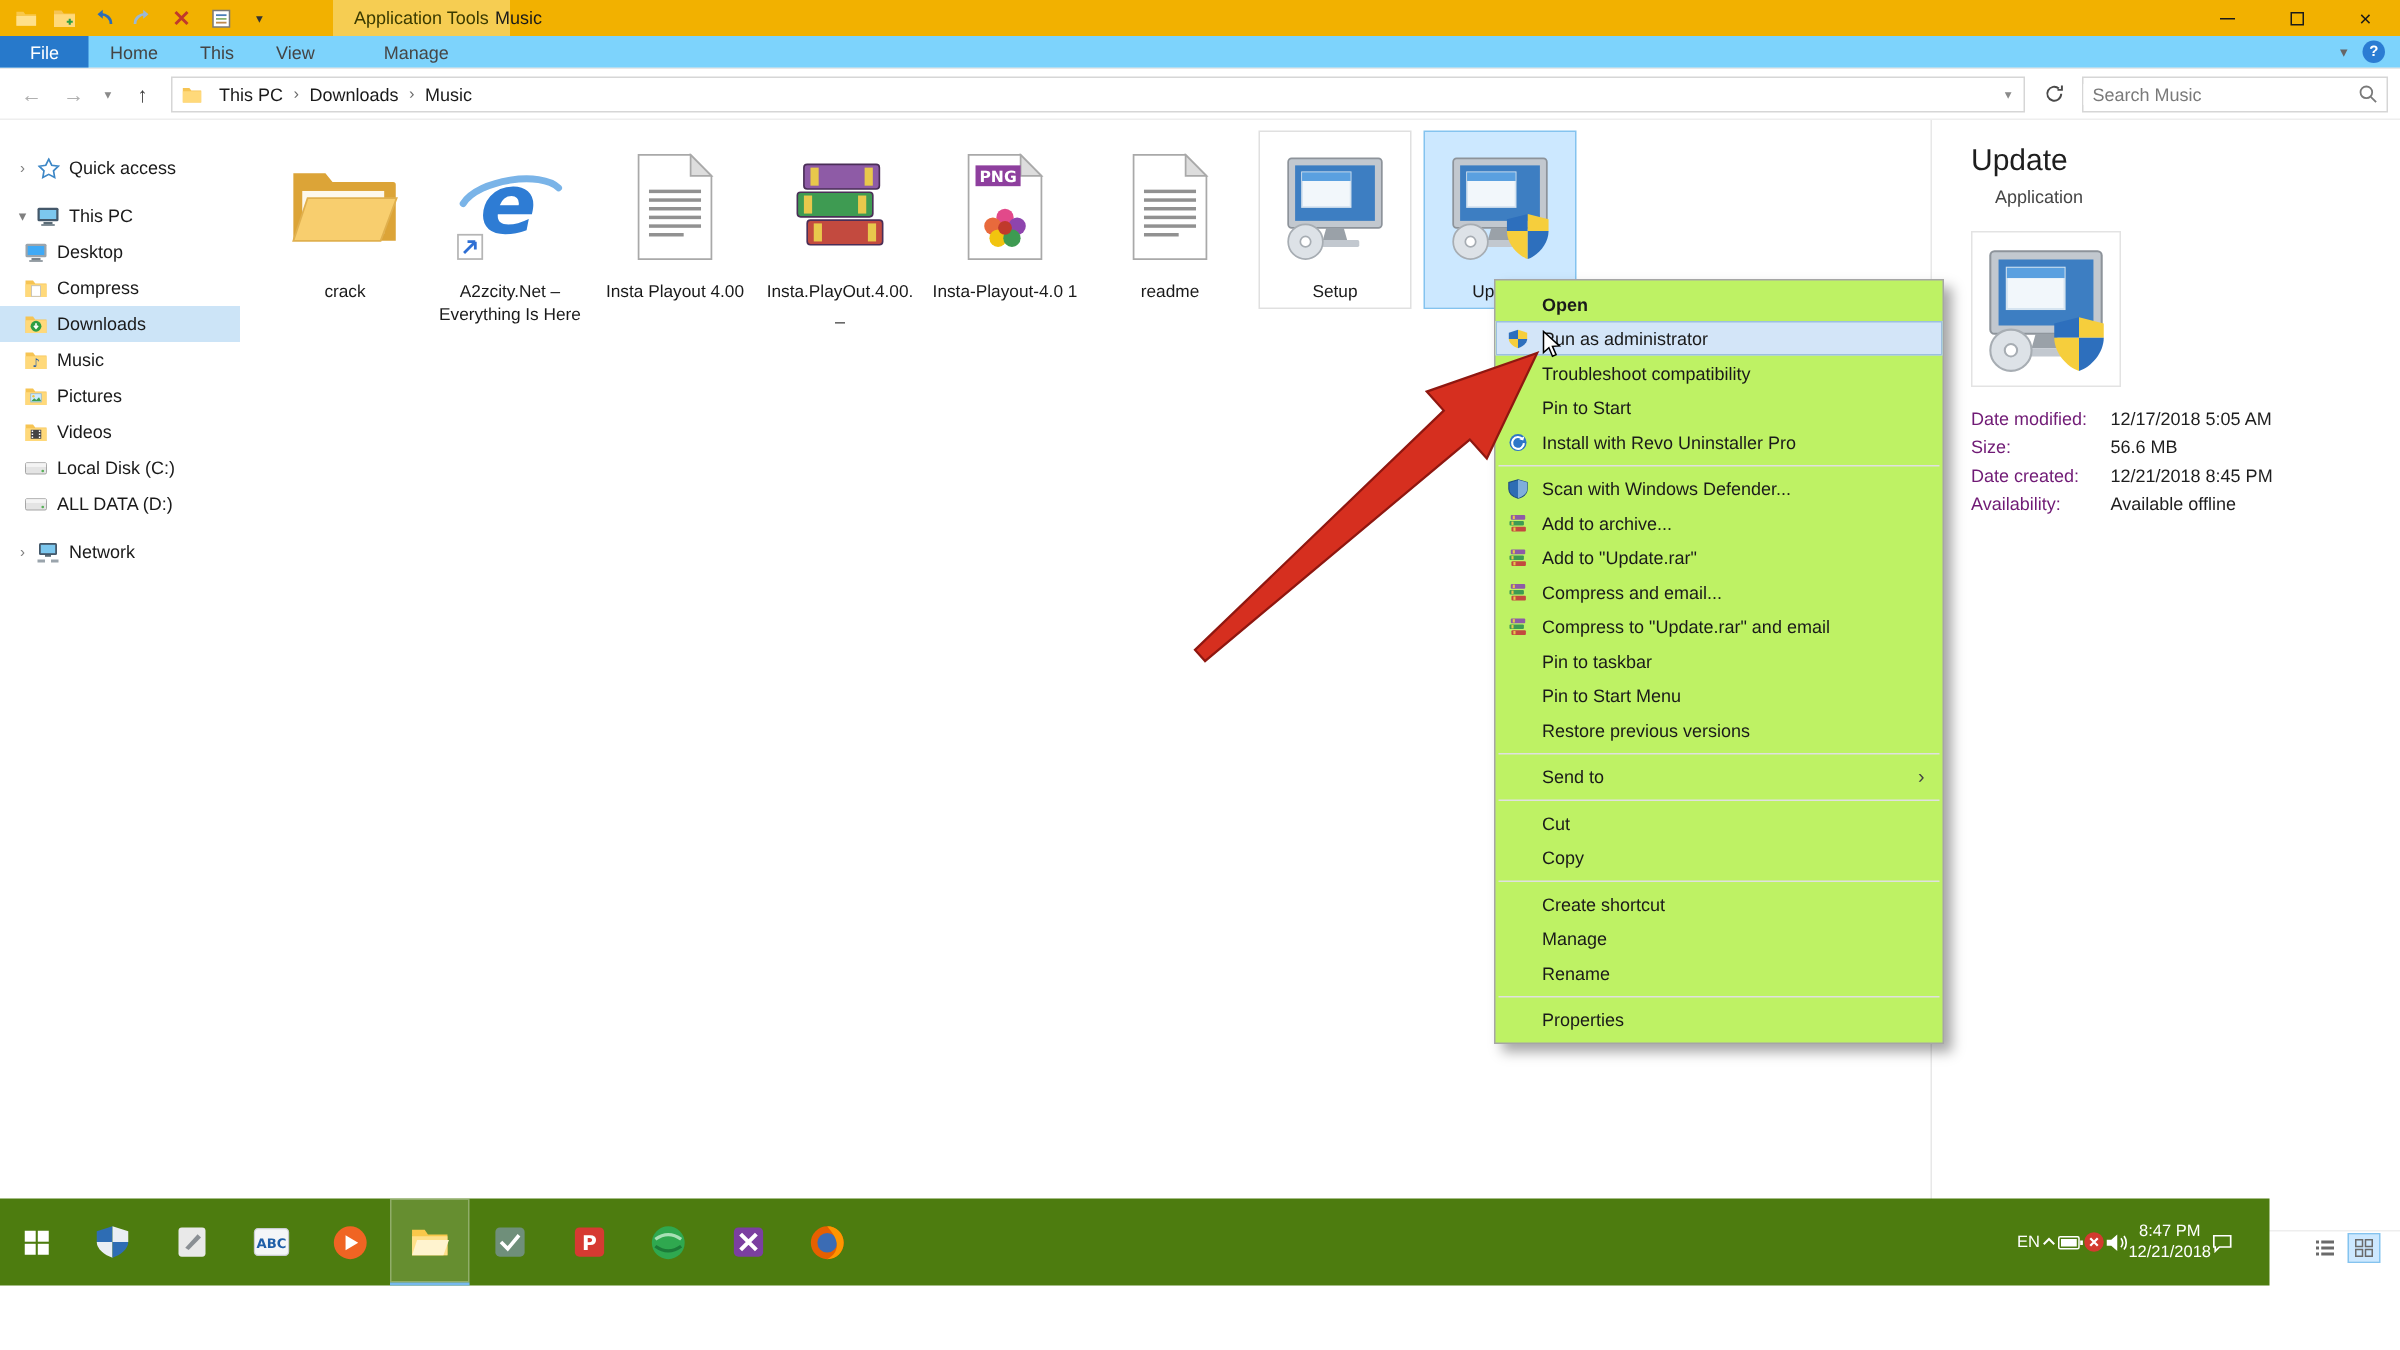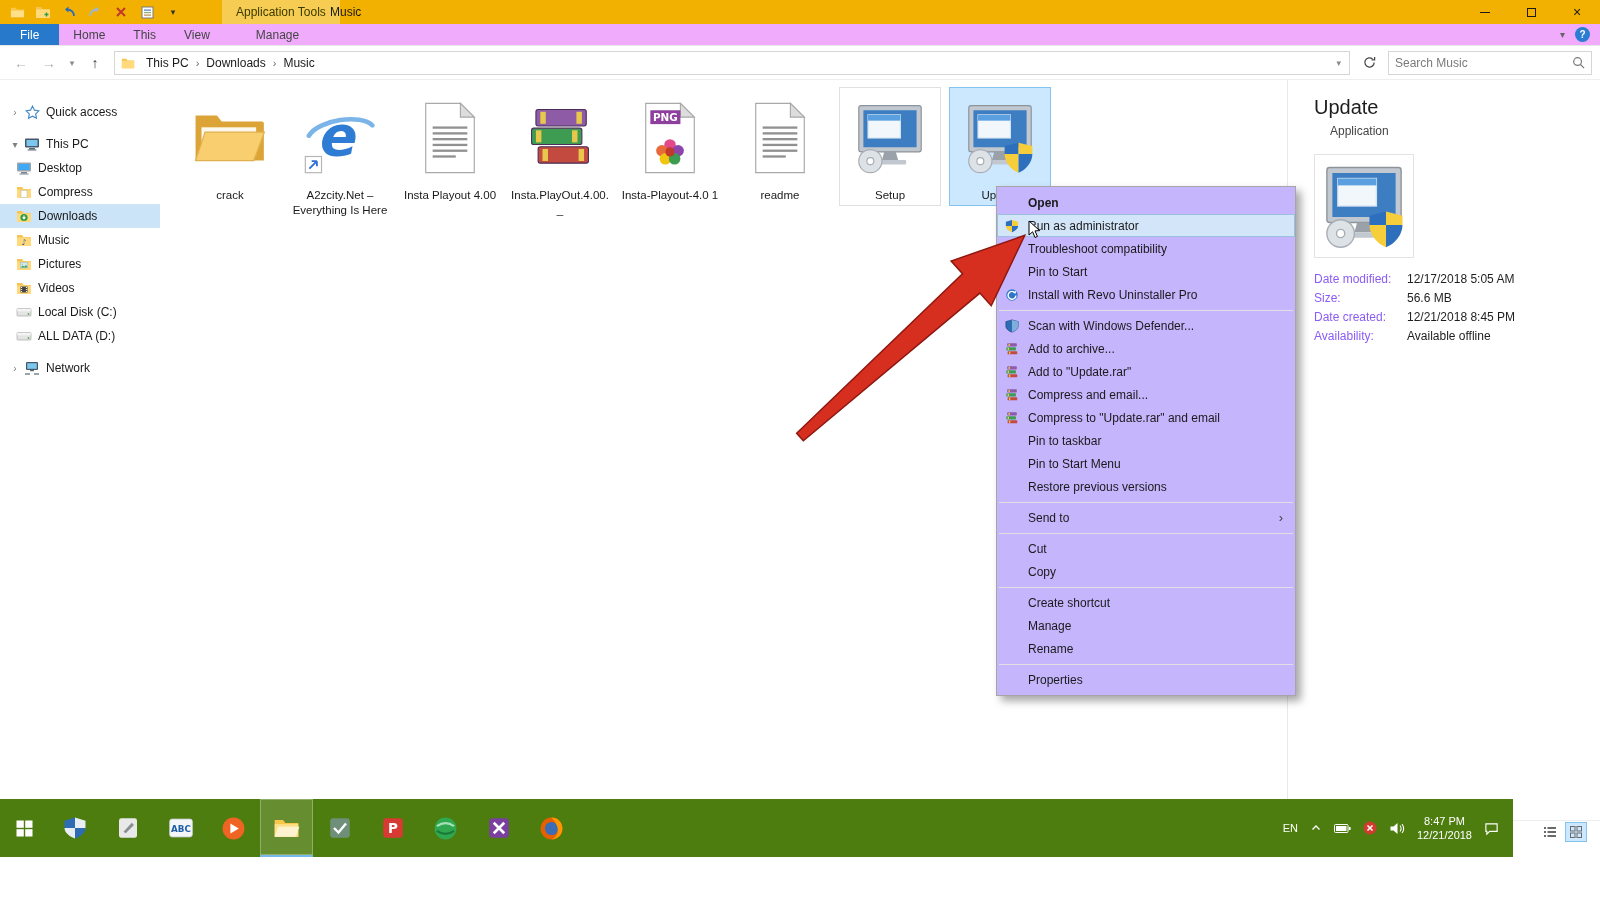--- a/index.html
+++ b/index.html
@@ -14,21 +14,21 @@
 .qat-btn .caret{font-size:9px;color:#333;}
 .ctx-group{position:absolute;left:222px;top:0;height:24px;line-height:24px;padding:0 14px;background:#F6CD52;color:#3B3B00;font-size:12px;}
 .win-title{position:absolute;left:330px;top:0;height:24px;line-height:24px;color:#1A1A1A;}
 .win-controls{margin-left:auto;display:flex;height:24px;}
 .wc{width:46px;height:24px;display:flex;align-items:center;justify-content:center;color:#1A1A1A;}
 .wc-min{display:block;width:10px;height:1px;background:#1A1A1A;}
 .wc-max{display:block;width:9px;height:9px;border:1px solid #1A1A1A;}
 .wc-x{font-size:14px;line-height:14px;}
 
 
-.ribbon-tabs{position:absolute;left:0;top:24px;width:1600px;height:22px;background:#f0abfc;border-bottom:1px solid #E8E8E8;display:flex;align-items:stretch;}
+.ribbon-tabs{position:absolute;left:0;top:24px;width:1600px;height:22px;background:#7dd3fc;border-bottom:1px solid #E8E8E8;display:flex;align-items:stretch;}
 .rtabs{display:flex;align-items:stretch;}
 .rtab{padding:0 14px;display:flex;align-items:center;color:#444;font-size:12px;}
 .rtab-file{background:#2779CB;color:#FFF;padding:0 20px;}
 .rtab-ctx{margin-left:18px;color:#464646;}
 .ribbon-right{margin-left:auto;display:flex;align-items:center;gap:10px;padding-right:10px;}
 .rib-caret{color:#666;font-size:10px;}
 .rib-help{width:15px;height:15px;border-radius:50%;background:#2B7CD3;color:#FFF;font-size:10px;font-weight:bold;display:flex;align-items:center;justify-content:center;}
 
 
 .address-row{position:absolute;left:0;top:46px;width:1600px;height:34px;background:#FFF;display:flex;align-items:center;padding:0 8px;gap:2px;border-bottom:1px solid #EEE;}
@@ -65,51 +65,51 @@
 .tile-icon{height:96px;display:flex;align-items:center;justify-content:center;position:relative;}
 .tile-label{margin-top:2px;font-size:11.5px;line-height:15px;color:#1A1A1A;word-wrap:break-word;}
 
 
 .details-pane{position:absolute;left:1288px;top:80px;width:312px;height:740px;background:#FFF;padding:16px 0 0 26px;}
 .dp-title{font-size:20px;color:#1E1E1E;}
 .dp-sub{margin-top:5px;font-size:12px;color:#454545;margin-left:16px;}
 .dp-icon{margin-top:16px;width:100px;height:104px;border:1px solid #E3E3E3;display:flex;align-items:center;justify-content:center;}
 .dp-props{margin-top:12px;}
 .dp-row{display:flex;font-size:12px;line-height:19px;}
-.dp-label{width:93px;color:#8b5cf6;flex:none;}
+.dp-label{width:93px;color:#701a75;flex:none;}
 .dp-value{color:#1E1E1E;}
 
 
 .status-bar{position:absolute;left:0;top:820px;width:1600px;height:22px;background:#FFF;border-top:1px solid #EEE;display:flex;align-items:center;padding:0 10px;font-size:12px;color:#000000;}
 .sb-div{width:1px;height:14px;background:#D0D0D0;margin:0 12px;}
 .sb-views{margin-left:auto;display:flex;gap:6px;padding-right:4px;}
 .sb-view-btn{width:20px;height:18px;display:flex;align-items:center;justify-content:center;}
 .sb-view-btn.active{background:#CCE8FF;outline:1px solid #84C3EF;}
 
 
-.context-menu{position:absolute;left:996px;top:186px;width:300px;background:#c4b5fd;border:1px solid #A6A6A6;box-shadow:5px 5px 8px rgba(0,0,0,0.35);padding:4px 0;z-index:40;}
+.context-menu{position:absolute;left:996px;top:186px;width:300px;background:#bef264;border:1px solid #A6A6A6;box-shadow:5px 5px 8px rgba(0,0,0,0.35);padding:4px 0;z-index:40;}
 .cm-item{height:23px;display:flex;align-items:center;padding:0 8px 0 6px;font-size:12px;color:#1A1A1A;}
 .cm-item.bold{font-weight:bold;}
 .cm-item.hl{background:#D3E5F8;box-shadow:inset 0 0 0 1px #9CC0E0;}
 .cm-ic{width:18px;height:16px;margin-right:7px;flex:none;display:flex;align-items:center;justify-content:center;}
 .cm-label{flex:1;white-space:nowrap;}
 .cm-sub{color:#444;font-size:13px;padding-right:4px;}
 .cm-sep{height:1px;background:#E0E0E0;margin:3.5px 2px;}
 
 
 .red-arrow{position:absolute;left:780px;top:180px;z-index:50;pointer-events:none;}
 .cursor{position:absolute;left:1028px;top:220px;z-index:60;pointer-events:none;}
 
 
 .taskbar{position:absolute;left:0;top:799px;width:1513px;height:58px;background:#4d7c0f;display:flex;align-items:stretch;z-index:70;}
 .tb-start{width:48px;display:flex;align-items:center;justify-content:center;}
 .tb-apps{display:flex;align-items:stretch;}
 .tb-app{width:53px;display:flex;align-items:center;justify-content:center;position:relative;}
 .tb-app.active{background:rgba(255,255,255,0.14);box-shadow:inset 0 0 0 1px rgba(255,255,255,0.28);border-bottom:2px solid #76B9ED;}
-.tray{margin-left:auto;display:flex;align-items:center;gap:12px;padding-right:14px;}
+.tray{margin-left:auto;display:flex;align-items:center;gap:0;padding-right:24px;}
 .tray-lang{color:#FFF;font-size:11px;}
 .tray-ic{display:flex;align-items:center;justify-content:center;}
 .tray-clock{color:#FFF;font-size:11px;line-height:14px;text-align:center;}
 </style>
 </head>
 <body>
 
 <div class="screen">
 
   <div class="titlebar">

